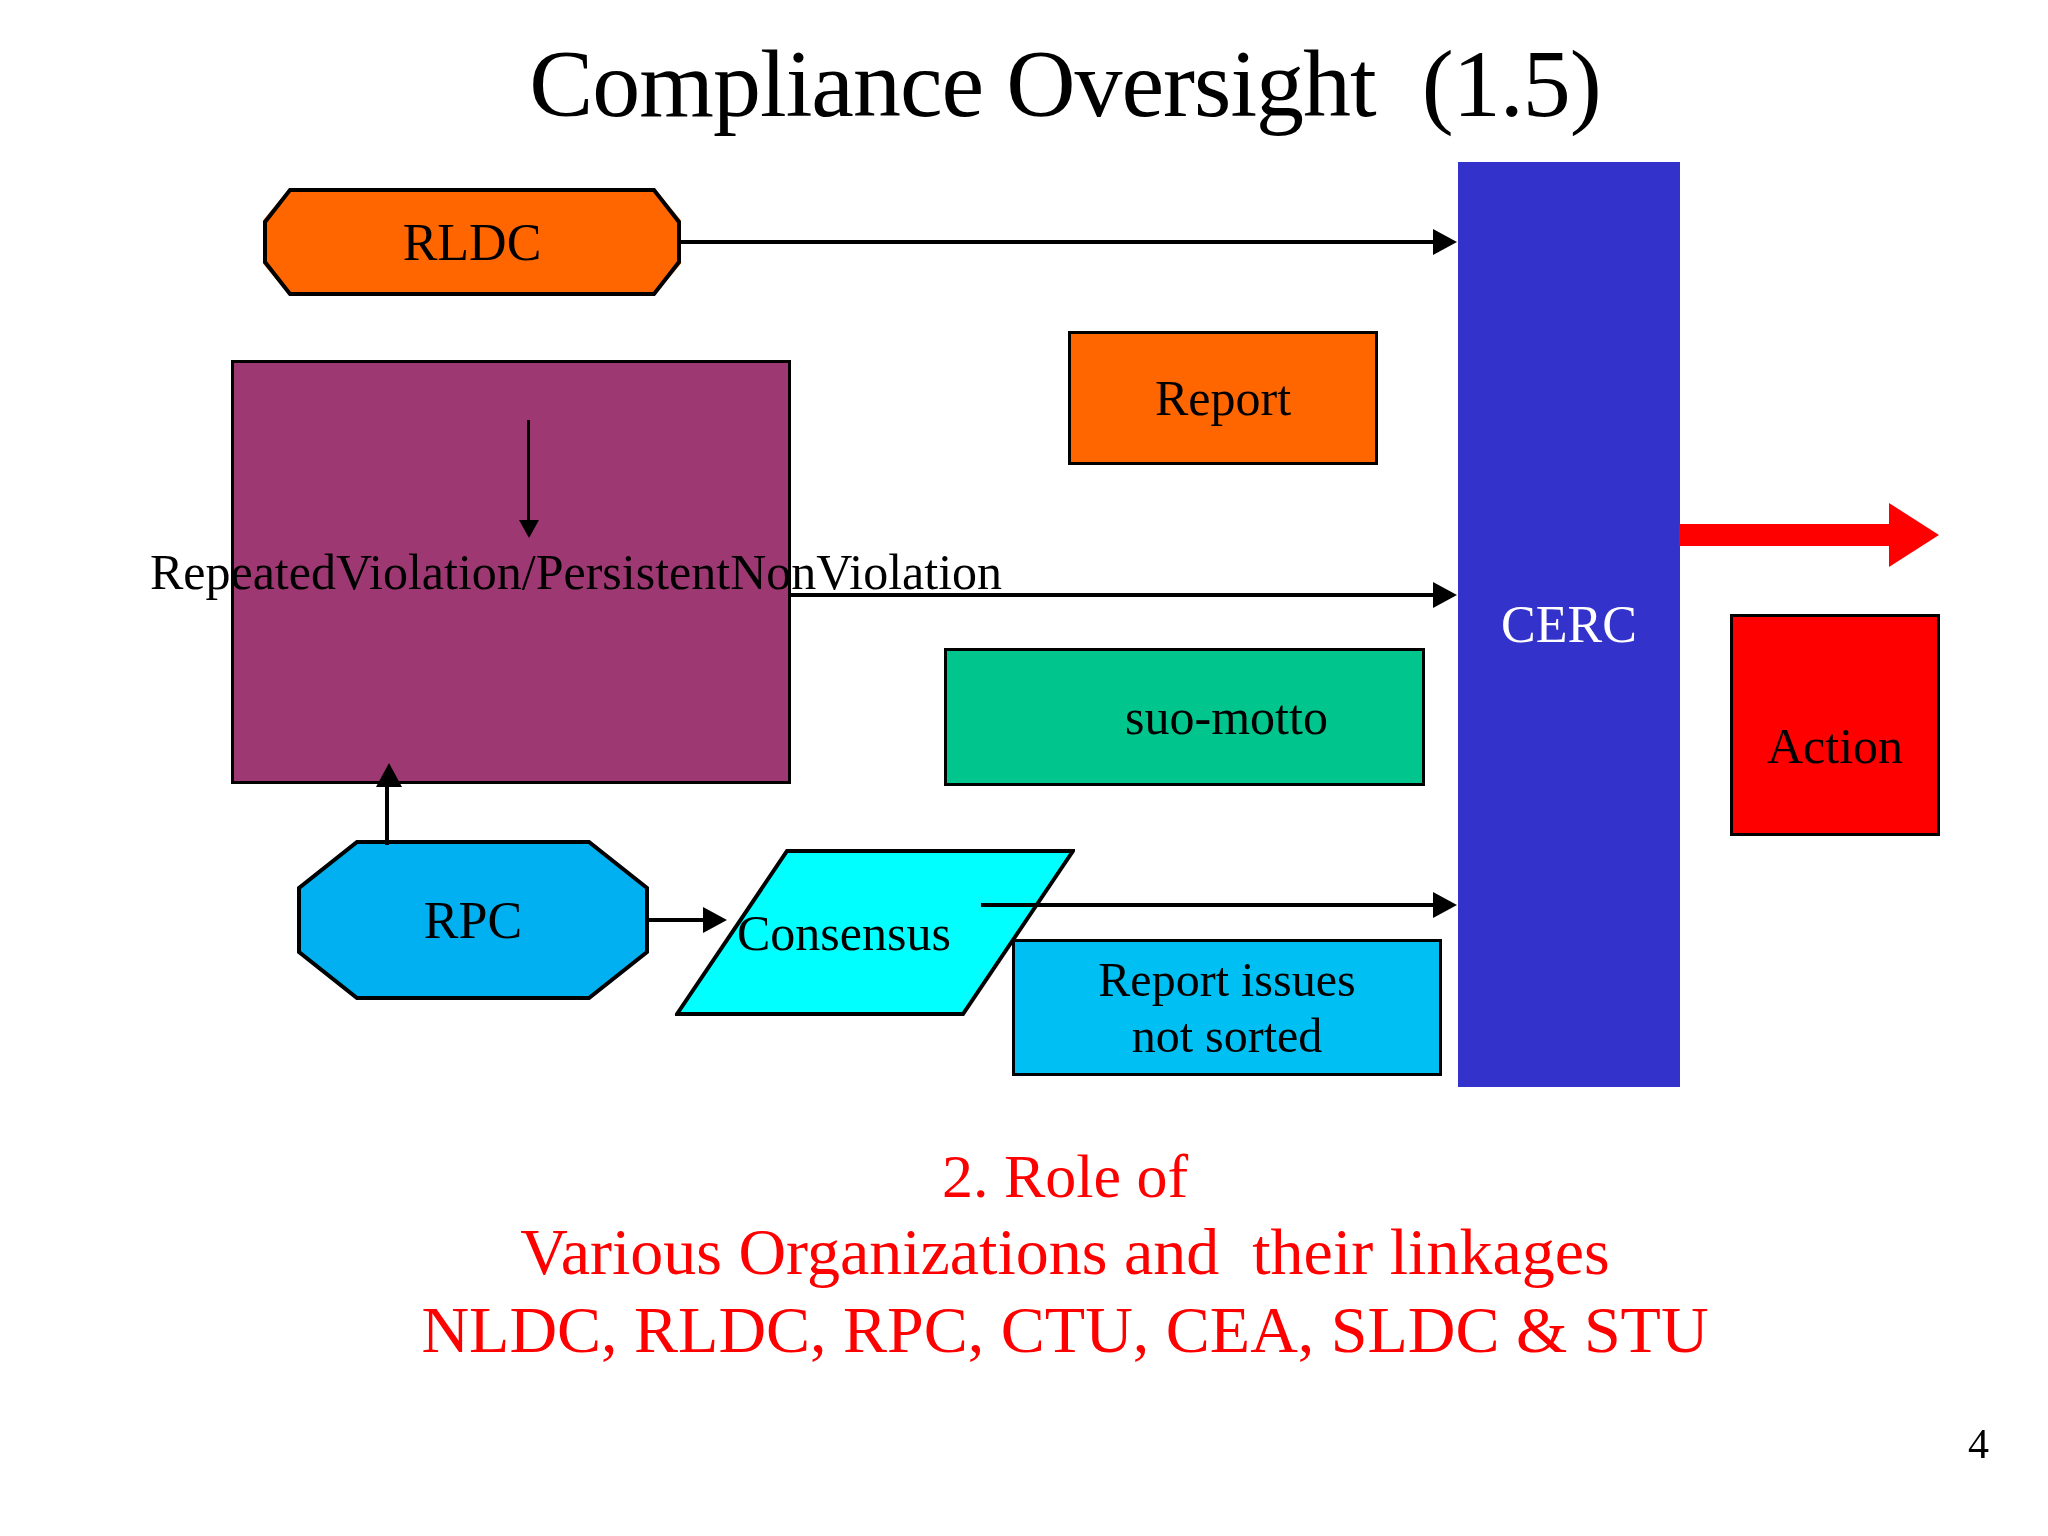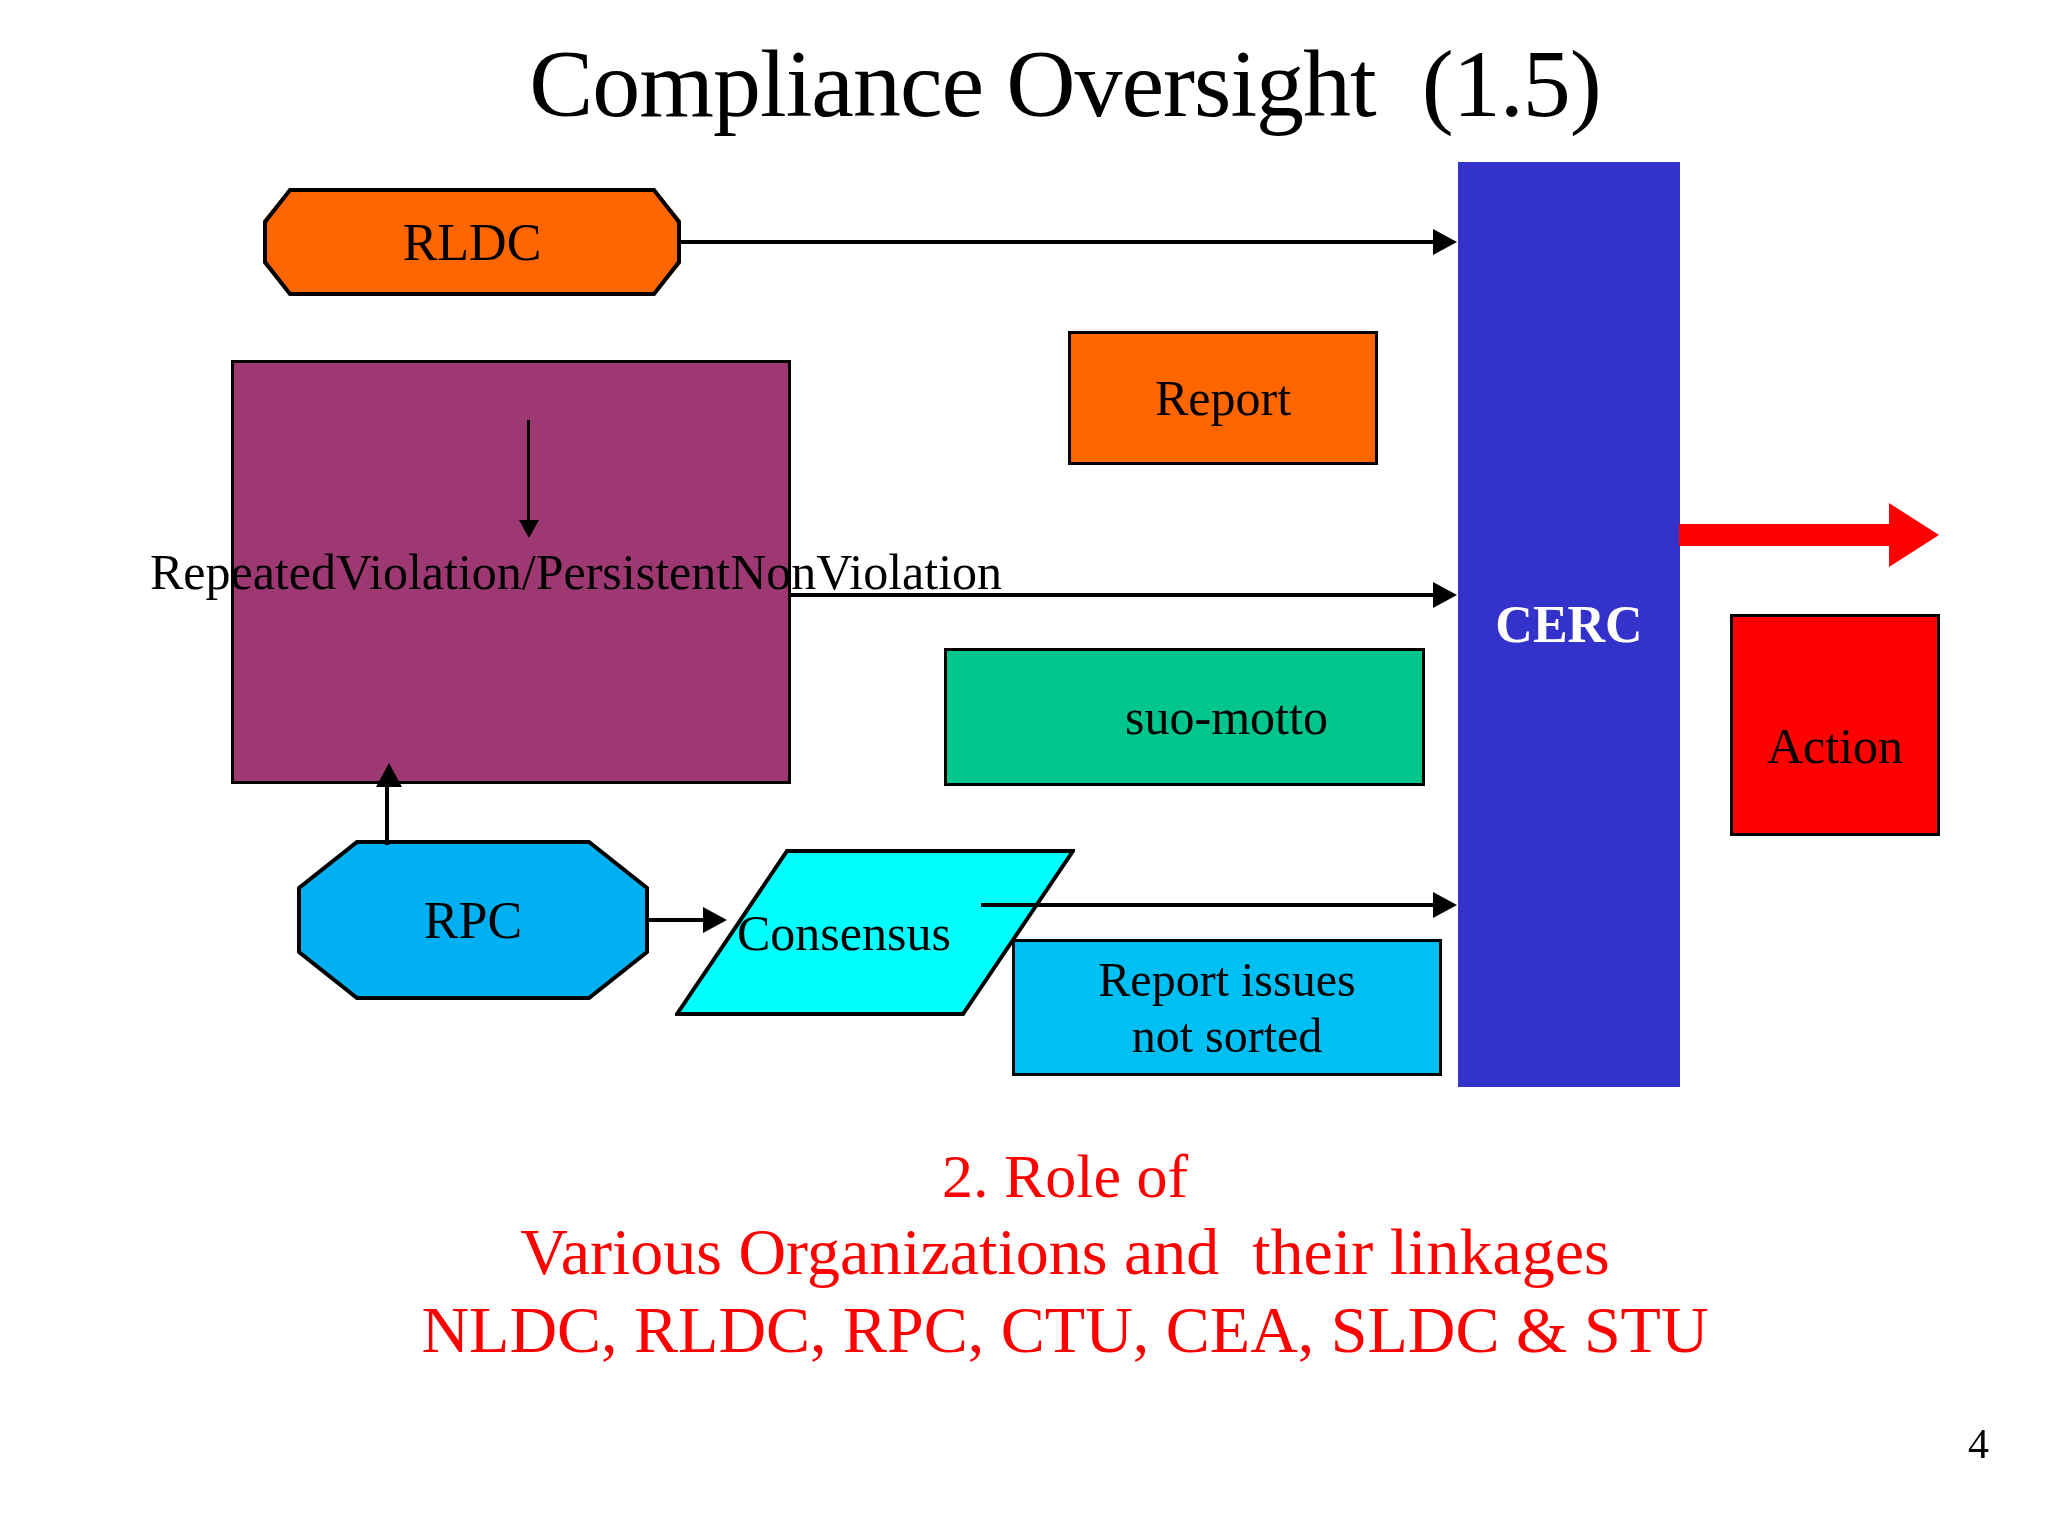--- a/index.html
+++ b/index.html
@@ -147,21 +147,21 @@
     position: absolute;
     left: 1417px;
     top: 162px;
     width: 222px;
     height: 925px;
     background: #3333CC;
   }
   #cerc-text {
     left: 1417px; top: 162px; width: 222px; height: 925px;
     font-size: 52px;
-    font-weight: bold;
+    font-weight: normal;
     color: #FFFFFF;
     font-family: "Liberation Serif", "DejaVu Serif", serif;
   }
 
   
   #red-arrow-shaft {
     position: absolute;
     left: 1638px;
     top: 524px;
     width: 215px;

